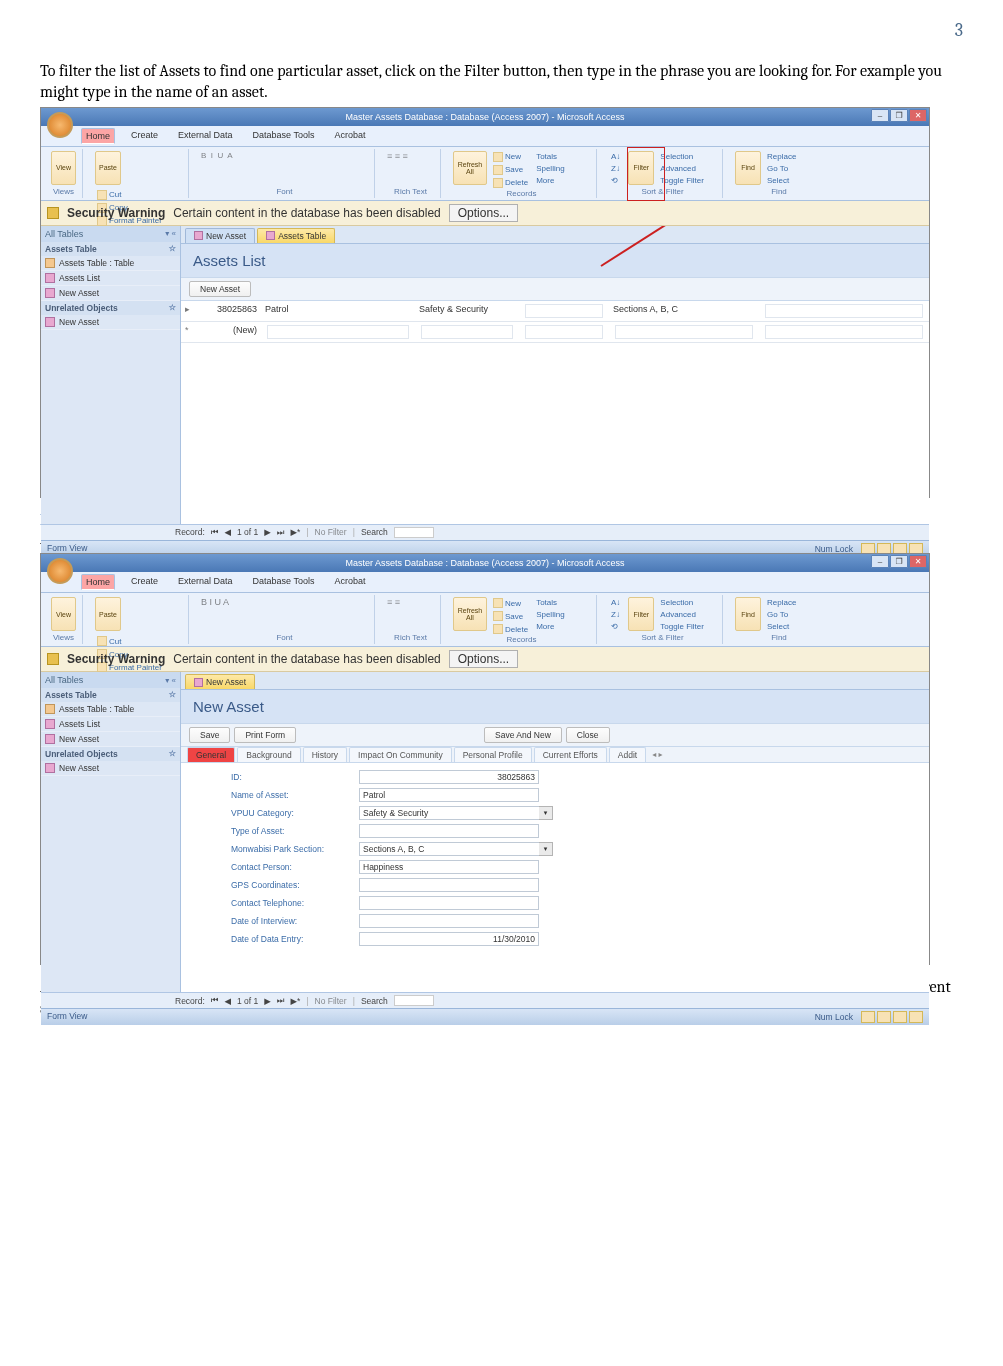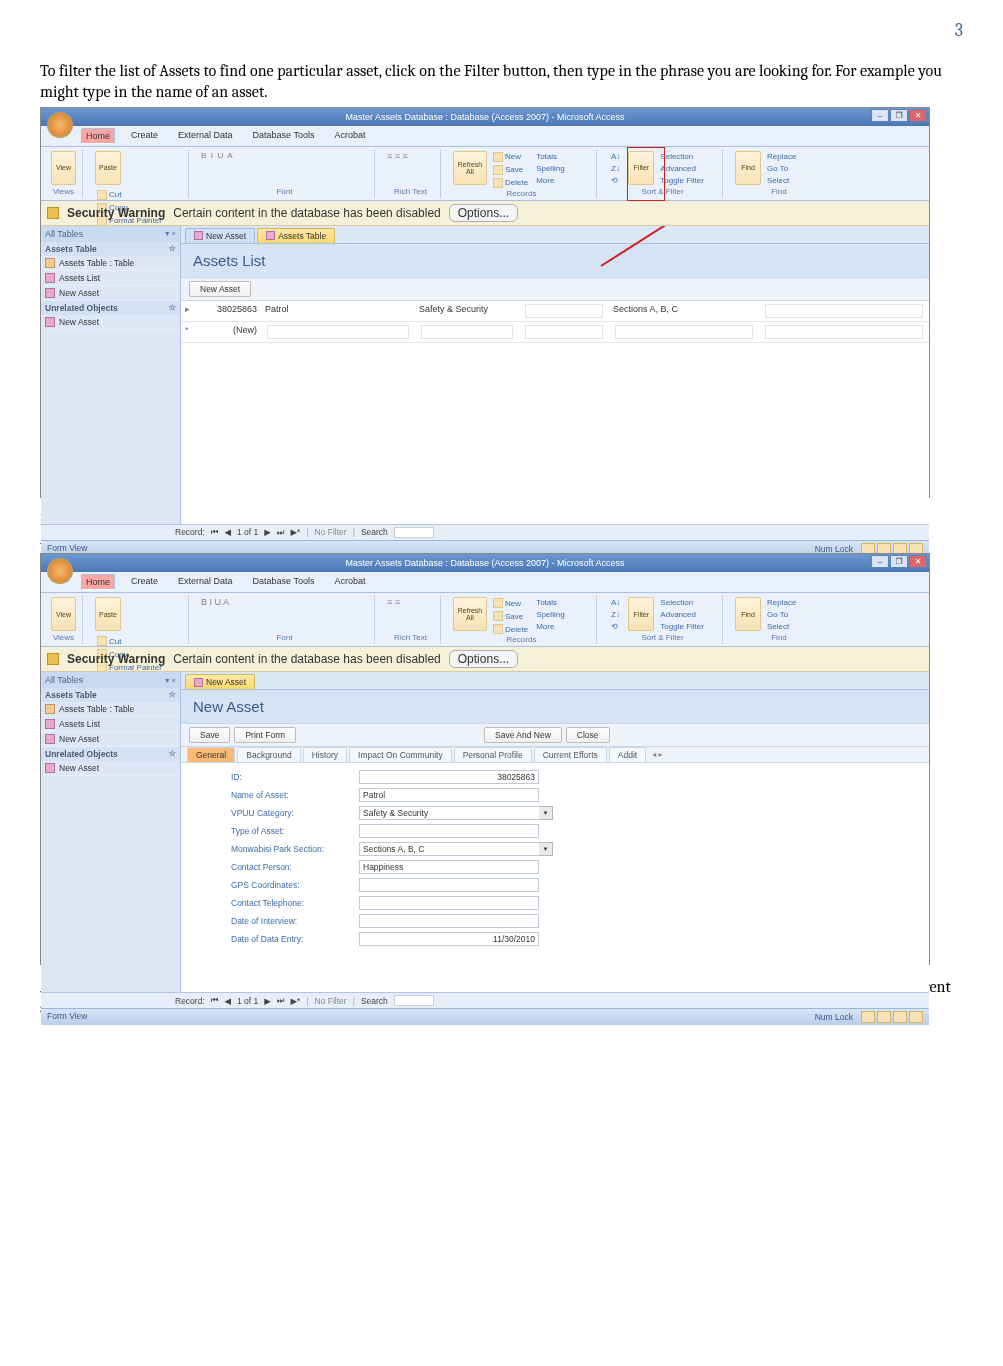--- a/index.html
+++ b/index.html
@@ -19,21 +19,21 @@
   .ribbon-tabs span.active { background:#fca5a5; border: 1px solid #a9c1e0; border-bottom: 1px solid #fff; border-radius: 2px 2px 0 0; }
   .ribbon-body { display:flex; background: #eaf1fb; border-bottom: 1px solid #a9c1e0; height: 54px; padding: 2px 4px; gap: 6px; }
   .rgroup { border-right: 1px solid #c0d1e8; padding: 2px 6px; display:flex; flex-direction:column; justify-content:space-between; }
   .rgroup .glabel { text-align:center; font-size: 8px; color:#5a7aa8; }
   .rgroup .gitems { display:flex; gap:4px; align-items:flex-start; flex-wrap:wrap; }
   .riconbtn { width: 26px; height: 34px; background: linear-gradient(#fef3dd,#f7e2b5); border:1px solid #e0c88a; border-radius:2px; display:flex; flex-direction:column; align-items:center; justify-content:center; font-size:7px; color:#5a4410; text-align:center;}
   .rtxtbtn { font-size: 8px; color:#3b6ca8; padding:1px 2px; display:flex; align-items:center; gap:2px;}
   .rtxtbtn .mi { width:10px; height:10px; background:#f7e2b5; border:1px solid #e0c88a;}
   .secwarn { background:#f7f0d9; border-bottom:1px solid #d9caa0; padding:3px 6px; display:flex; align-items:center; gap:8px; font-size:12px; }
   .secwarn .shield { width:12px; height:12px; background:#e8c050; border:1px solid #b89420;}
-  .secwarn .obtn { background:#f4f4f4; border:1px solid #b0b0b0; border-radius:6px; padding:1px 8px;}
+  .secwarn .obtn { background:#f4f4f4; border:1px solid #b0b0b0; border-radius:0; padding:1px 8px;}
   .main { display:flex; height: 298px; background:#e3ebf7;}
   .main.short { height: 320px;}
   .navpane { width: 140px; background:#dde7f5; border-right:1px solid #a9c1e0; display:flex; flex-direction:column; }
   .navhead { background:#c9daf0; padding:3px 4px; font-size:9px; color:#4a6884; display:flex; justify-content:space-between; align-items:center;}
   .navgroup-h { background:#d4e1f2; padding:2px 4px; font-size:8.5px; font-weight:bold; color:#4a5d78; display:flex; justify-content:space-between;}
   .navitem { padding:2px 4px 2px 18px; font-size:8.5px; color:#333; position:relative; border-bottom:1px solid #e8eef8;}
   .navitem .ni-icon { position:absolute; left:4px; top:2px; width:10px; height:10px;}
   .ni-table { background:#f4c890; border:1px solid #c0955a;}
   .ni-form { background:#e8a8d0; border:1px solid #b070a0;}
   .content { flex:1; background:#fff; position:relative; overflow:hidden;}
@@ -61,21 +61,21 @@
   .statusbar { background: linear-gradient(#d8e5f6,#b9cee8); border-top:1px solid #9ab6da; padding:2px 6px; display:flex; justify-content:space-between; font-size:8.5px; color:#3a5a88;}
   .statusbar .ricons { display:flex; gap:2px;}
   .statusbar .sic { width:14px; height:12px; background:#f7e2b5; border:1px solid #d4b858;}
   
   .arrow-overlay { position:absolute; pointer-events:none; }
   .red-box { position:absolute; border:1.5px solid #cc2020; }
   
   .formbody { padding: 6px 10px; display:flex; flex-direction:column; gap:2px; background:#fff;}
   .formtabs { display:flex; background:#eef3fa; border-bottom:1px solid #c8d8ec; padding:0 6px;}
   .formtab { background:#f4f7fc; border:1px solid #c8d8ec; border-bottom:none; border-radius:2px 2px 0 0; padding:2px 8px; font-size:8.5px; color:#555; margin-right:2px;}
-  .formtab.active { background:#fdba74; color:#333;}
+  .formtab.active { background:#ef4444; color:#333;}
   .frow { display:flex; align-items:center; gap:8px; font-size:8.5px; min-height:16px;margin-left:40px;}
   .frow label { width:120px; color:#3b6ca8; text-align:left;}
   .frow .finput { background:#fff; border:1px solid #c0cad6; height:14px; width:180px; padding:0 3px; font-size:8.5px; display:flex; align-items:center; justify-content:flex-start;}
   .frow .finput.r { justify-content:flex-end;}
   .frow .combo { width:200px; display:flex;}
   .frow .combo .cb { width:14px; background:#eaeaea; border:1px solid #b4b4b4; border-left:none; display:flex; align-items:center; justify-content:center; font-size:7px;}
   
   .filterbox { position:relative; }
   .bold { font-weight: bold; }
   .chev { font-size:8px; color:#5a7aa8;}

